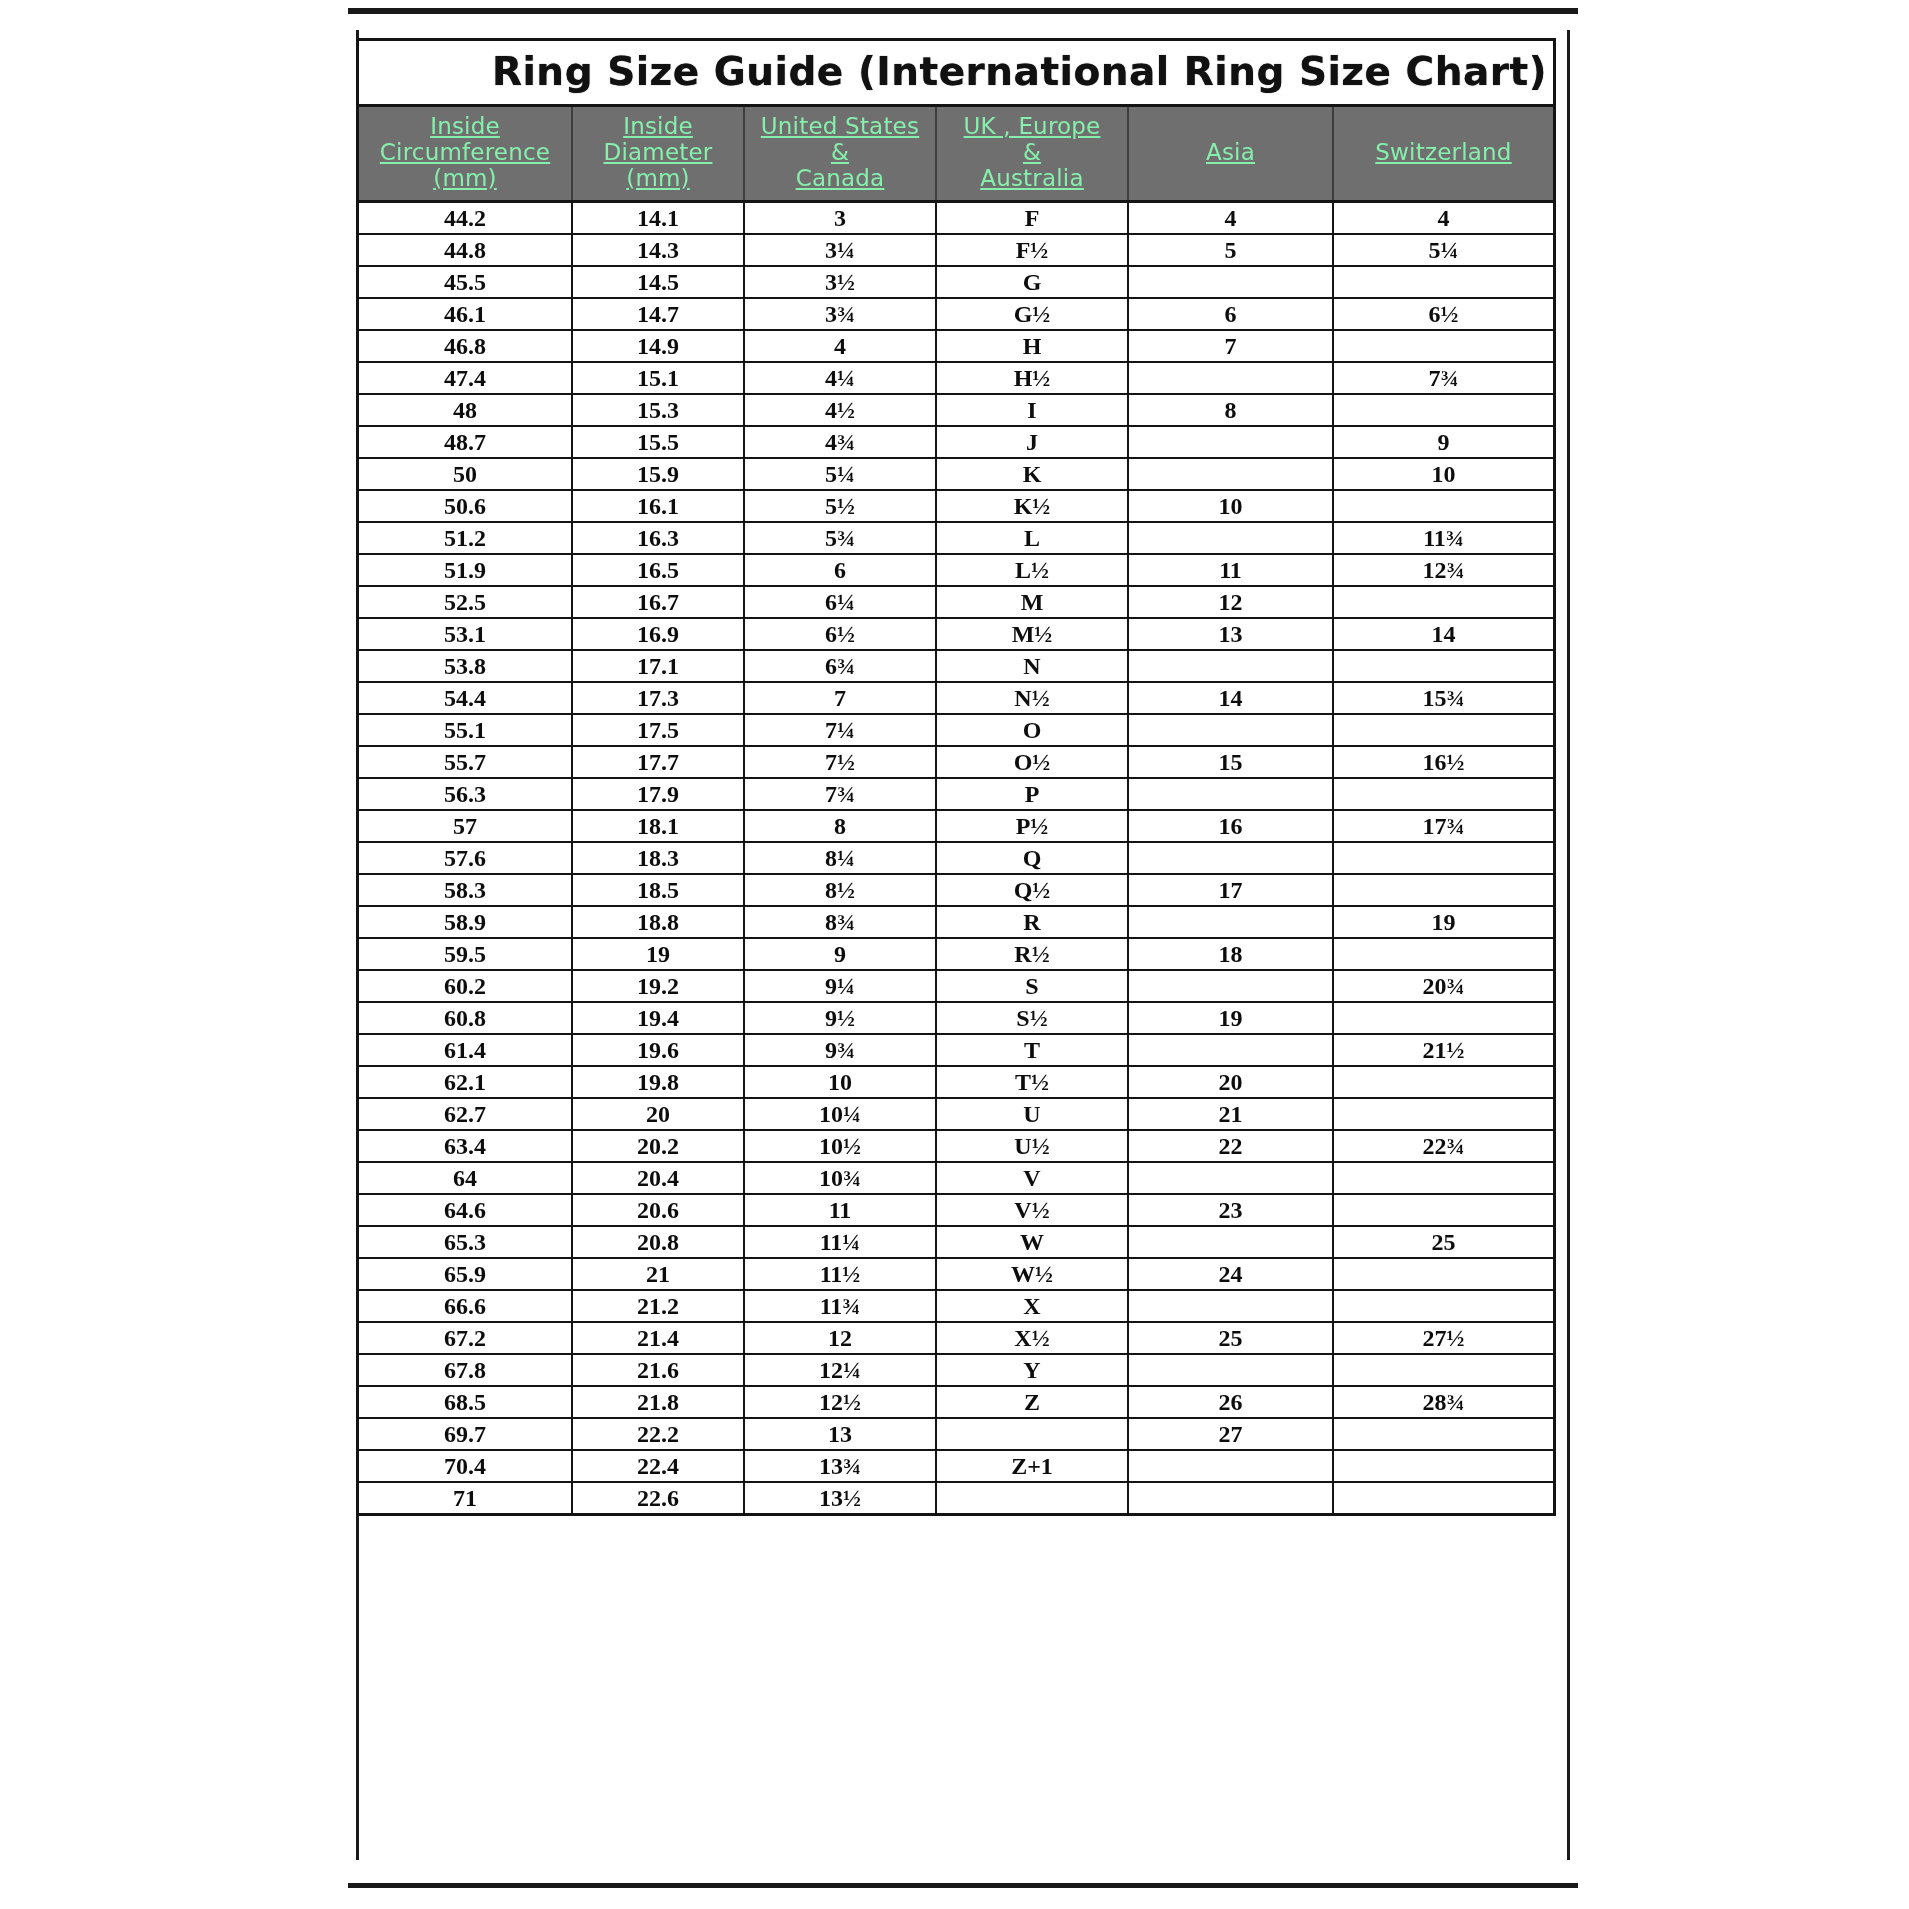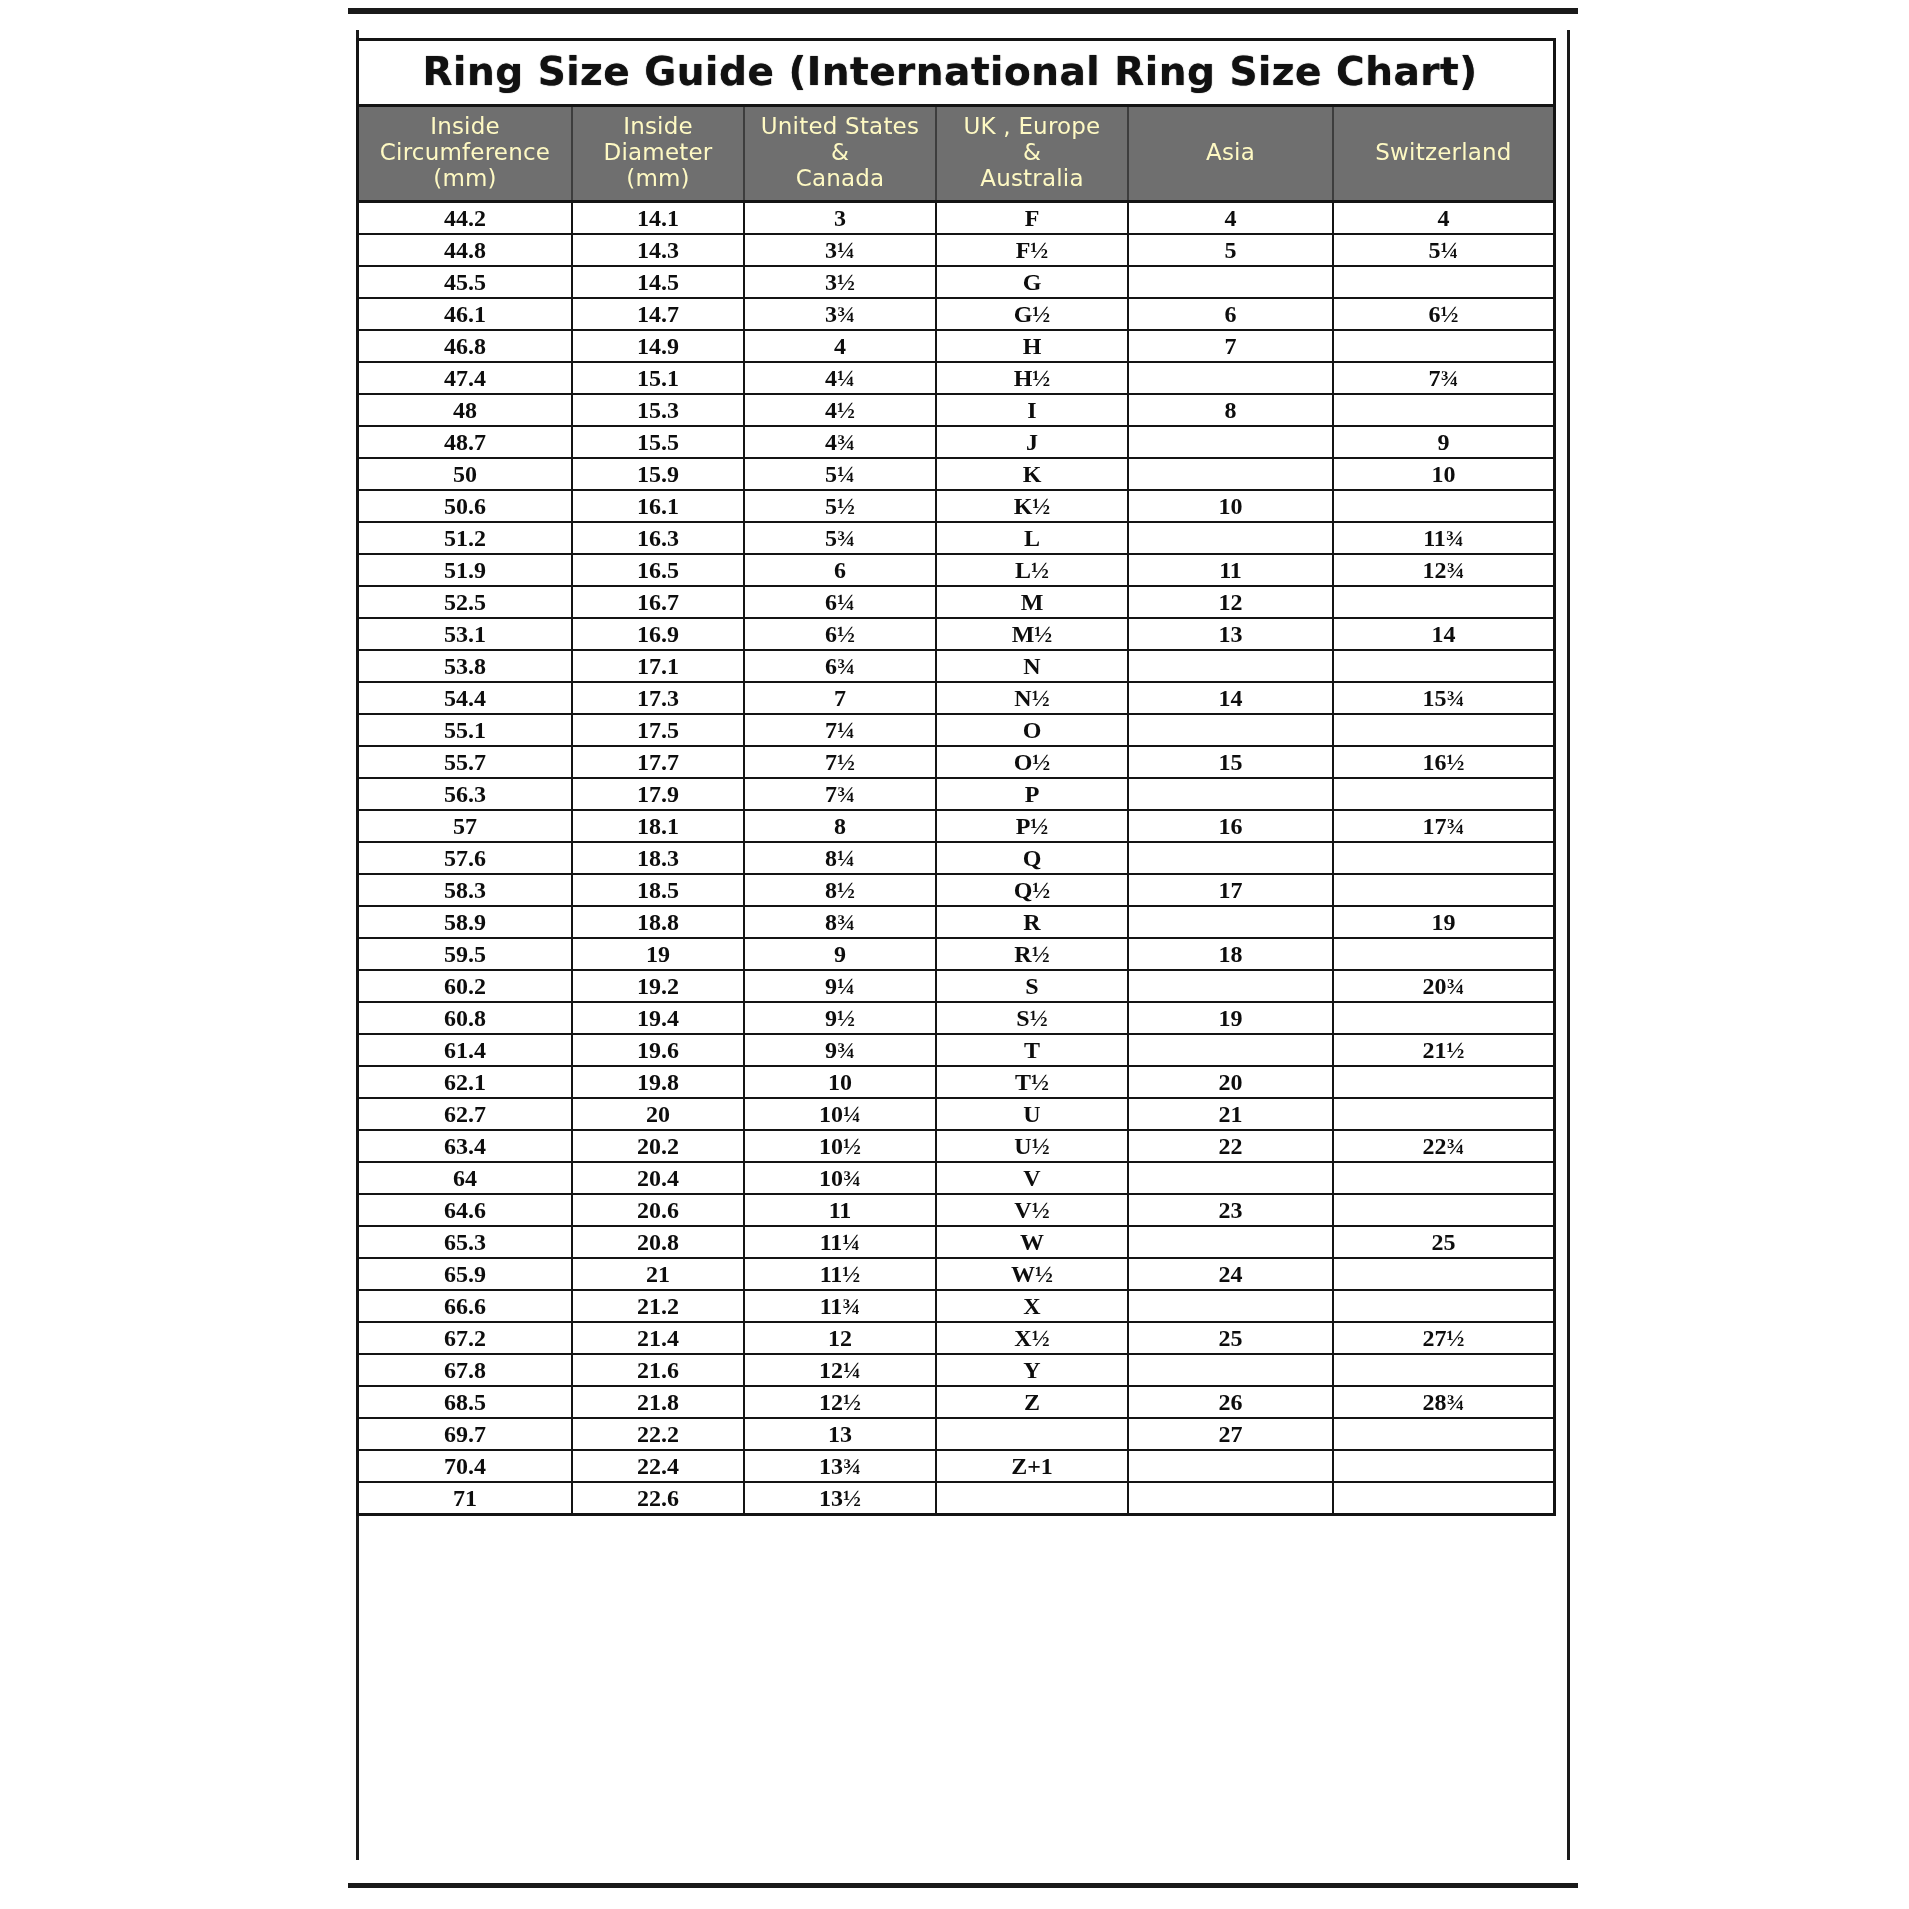--- a/index.html
+++ b/index.html
@@ -63,22 +63,22 @@
     position: absolute;
     left: 356px;
     top: 38px;
     width: 1200px;
     border: 3px solid #141414;
     box-sizing: border-box;
     background: #fff;
   }
   .title-bar {
     border-bottom: 3px solid #141414;
-    text-align: center;
-    padding: 8px 12px 10px 0;
+    text-align: right;
+    padding: 8px 6px 10px 0;
     background: #ffffff;
   }
   .title-bar .title {
     font-family: "DejaVu Sans", sans-serif;
     font-weight: bold;
     font-size: 39px;
     letter-spacing: 0.5px;
     color: #111;
     white-space: nowrap;
     
@@ -91,31 +91,32 @@
   }
   table.size-table col.c0 { width: 213px; }
   table.size-table col.c1 { width: 172px; }
   table.size-table col.c2 { width: 192px; }
   table.size-table col.c3 { width: 192px; }
   table.size-table col.c4 { width: 205px; }
   table.size-table col.c5 { width: 220px; }
 
   thead th {
     background: #6f6f6f;
-    color: #fef9c3;
+    color: #86efac;
     font-family: "DejaVu Sans", sans-serif;
     font-weight: normal;
     font-size: 23px;
     line-height: 1.12;
     padding: 7px 4px 9px 4px;
     border-right: 2px solid #3d3d3d;
     border-bottom: 3px solid #141414;
     vertical-align: middle;
     text-align: center;
     letter-spacing: 0.2px;
+    text-decoration: underline;
   }
   thead th:last-child { border-right: none; }
 
   tbody td {
     border-right: 2px solid #141414;
     border-bottom: 2px solid #141414;
     height: 30px;
     text-align: center;
     vertical-align: middle;
     font-family: "Liberation Serif", serif;

